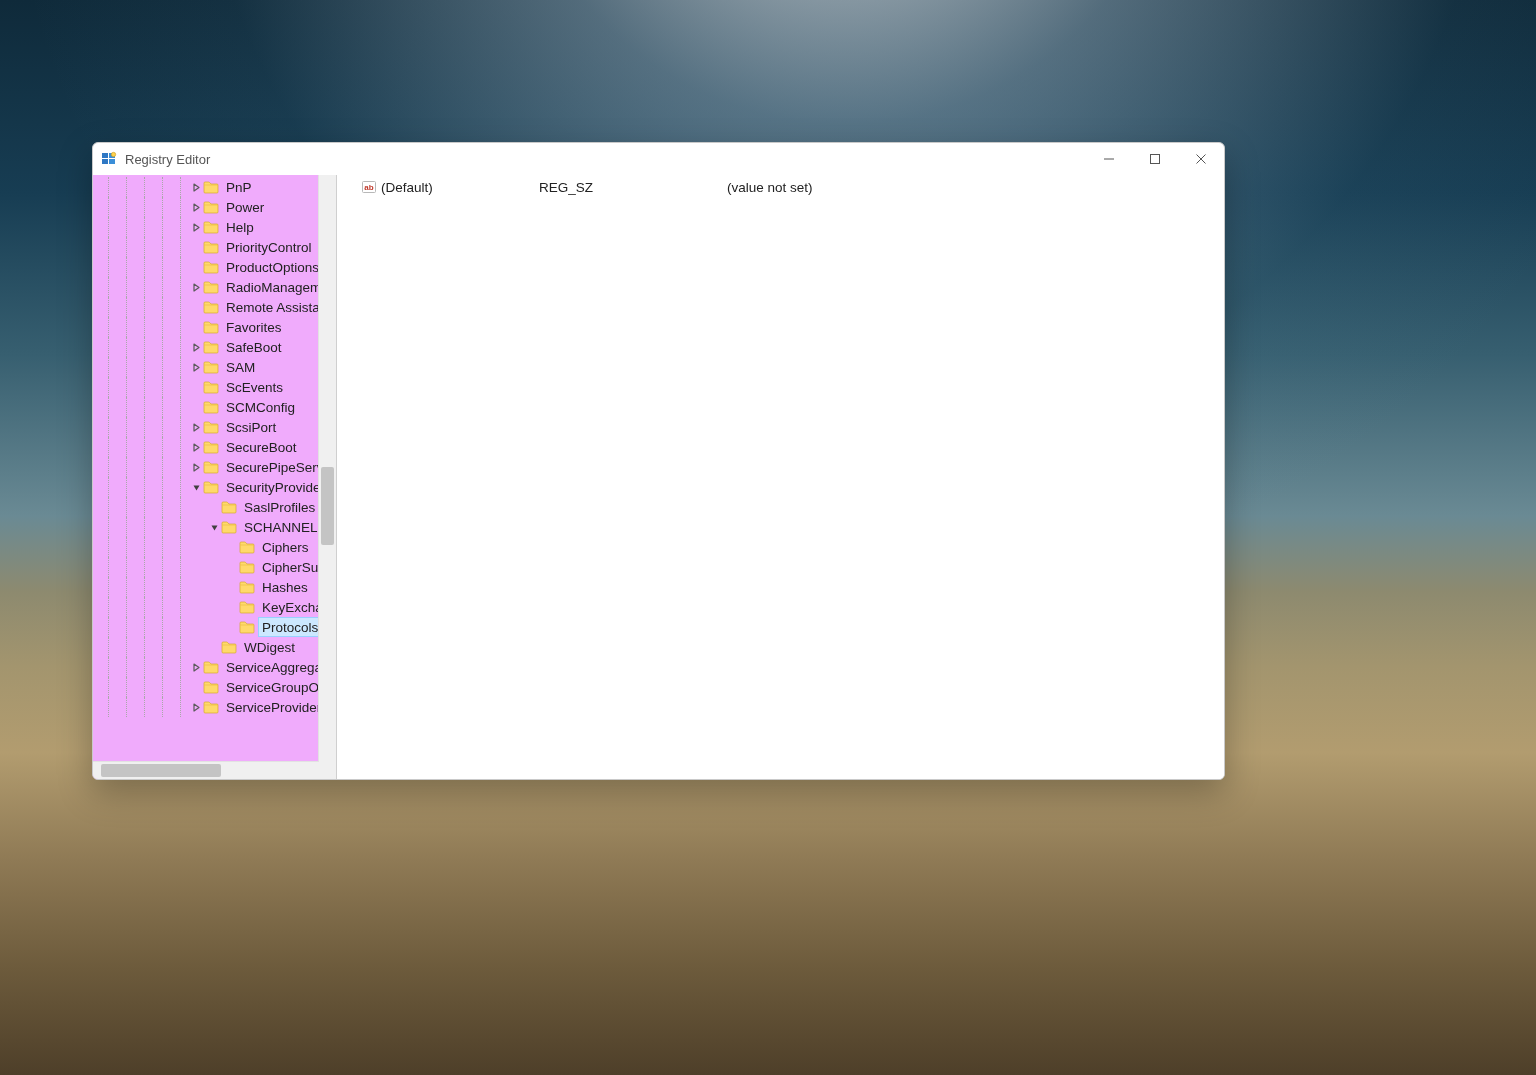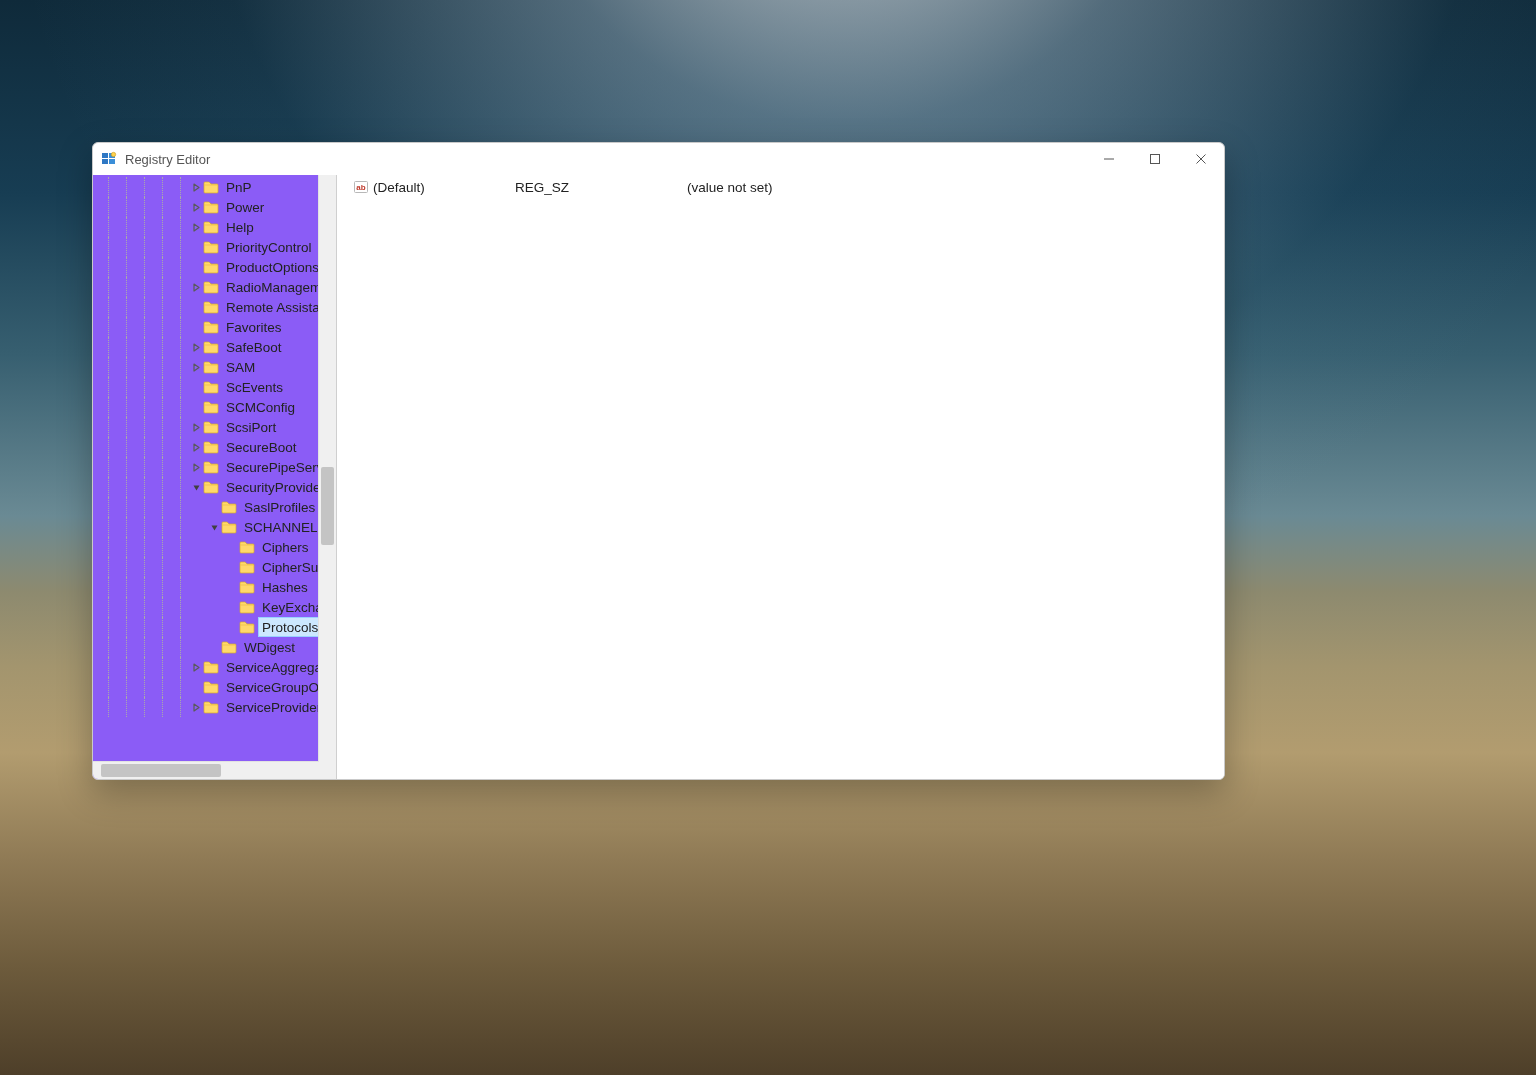--- a/index.html
+++ b/index.html
@@ -101,21 +101,21 @@
     flex: 1 1 auto;
     display: flex;
     min-height: 0;
   }
 
   .treepane {
     width: 243px;
     border-right: 1px solid #cfcfcf;
     position: relative;
     overflow: hidden;
-    background: #8b5cf6;
+    background: #f0abfc;
   }
   .tree-inner {
     position: absolute;
     top: 0;
     left: 0;
     right: 0;
     padding-top: 2px;
     padding-bottom: 2px;
   }
   .tree-scrollbar-v {
@@ -239,21 +239,21 @@
   .listbody {
     padding-top: 2px;
   }
   .list-row {
     height: 20px;
     display: flex;
     align-items: center;
     font-size: 13.5px;
     color: #222;
   }
-  .list-row .cell { padding: 0 16px; }
+  .list-row .cell { padding: 0 24px; }
   .cell-name { width: 130px; display: flex; align-items: center; gap: 4px; }
   .cell-type { width: 140px; }
   .cell-data { flex: 0 0 320px; }
 
   .string-icon {
     width: 16px;
     height: 16px;
     flex: 0 0 auto;
   }
 </style>

